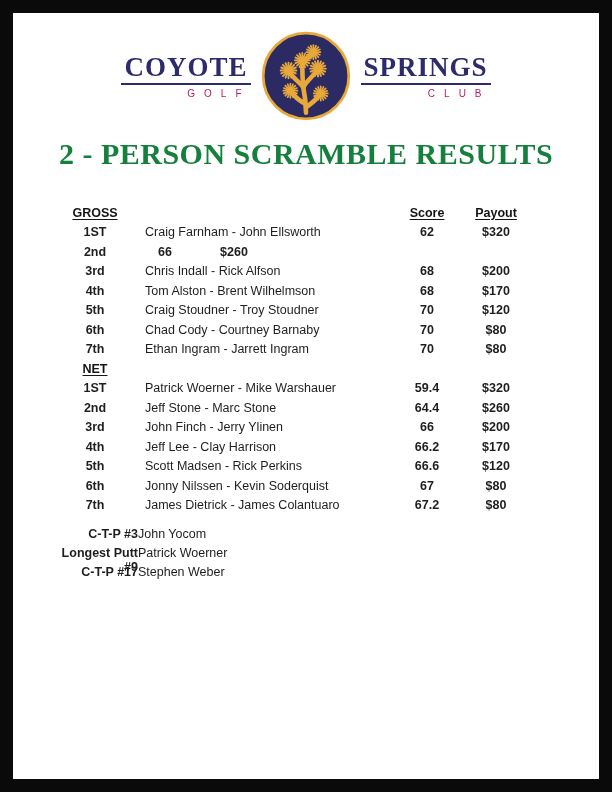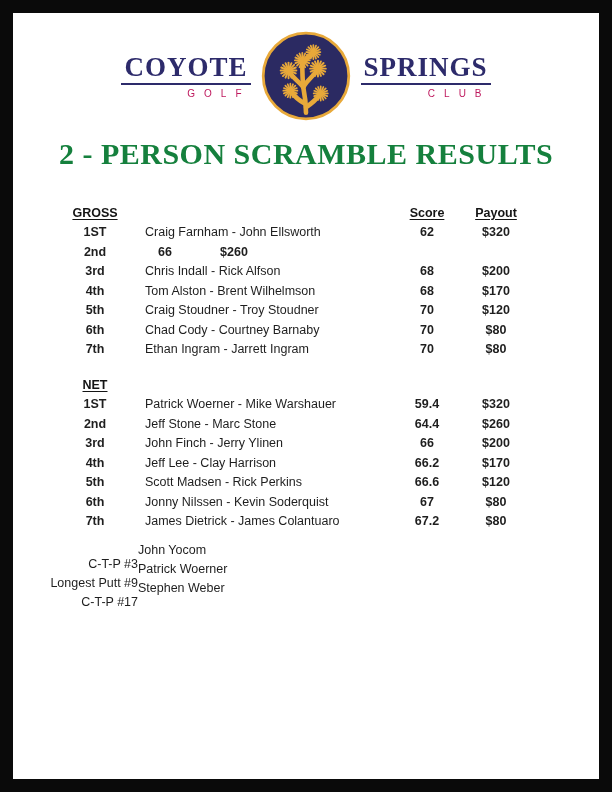--- a/index.html
+++ b/index.html
@@ -39,26 +39,26 @@
 
   
   .results { margin:36px 0 0 42px; width:480px; font-size:12.5px; color:#1e1e1e; }
   .row { display:flex; height:19.5px; }
   .c { box-sizing:border-box; }
   .c.rank   { width:80px;  text-align:center; font-weight:bold; }
   .c.names  { width:262px; padding-left:10px; }
   .c.score  { width:60px;  text-align:center; font-weight:bold; }
   .c.payout { width:78px;  text-align:center; font-weight:bold; }
   .head { font-weight:bold; text-decoration:underline; text-underline-offset:2px; color:#141414; }
-  .tsection.net { margin-top:16px; }
+  .tsection.net { margin-top:0; }
 
   
   .awards { margin:9px 0 0 32px; font-size:12.5px; color:#1e1e1e; }
   .awards .row { height:19px; }
-  .c.award-label { width:93px; text-align:right; font-weight:normal;margin-top:14px; }
+  .c.award-label { width:93px; text-align:right; font-weight:bold; }
   .c.award-winner { }
 </style>
 </head>
 <body>
 
 <div class="page">
 
   <div class="logo">
     <div class="logo-col">
       <div class="logo-word">COYOTE</div>

